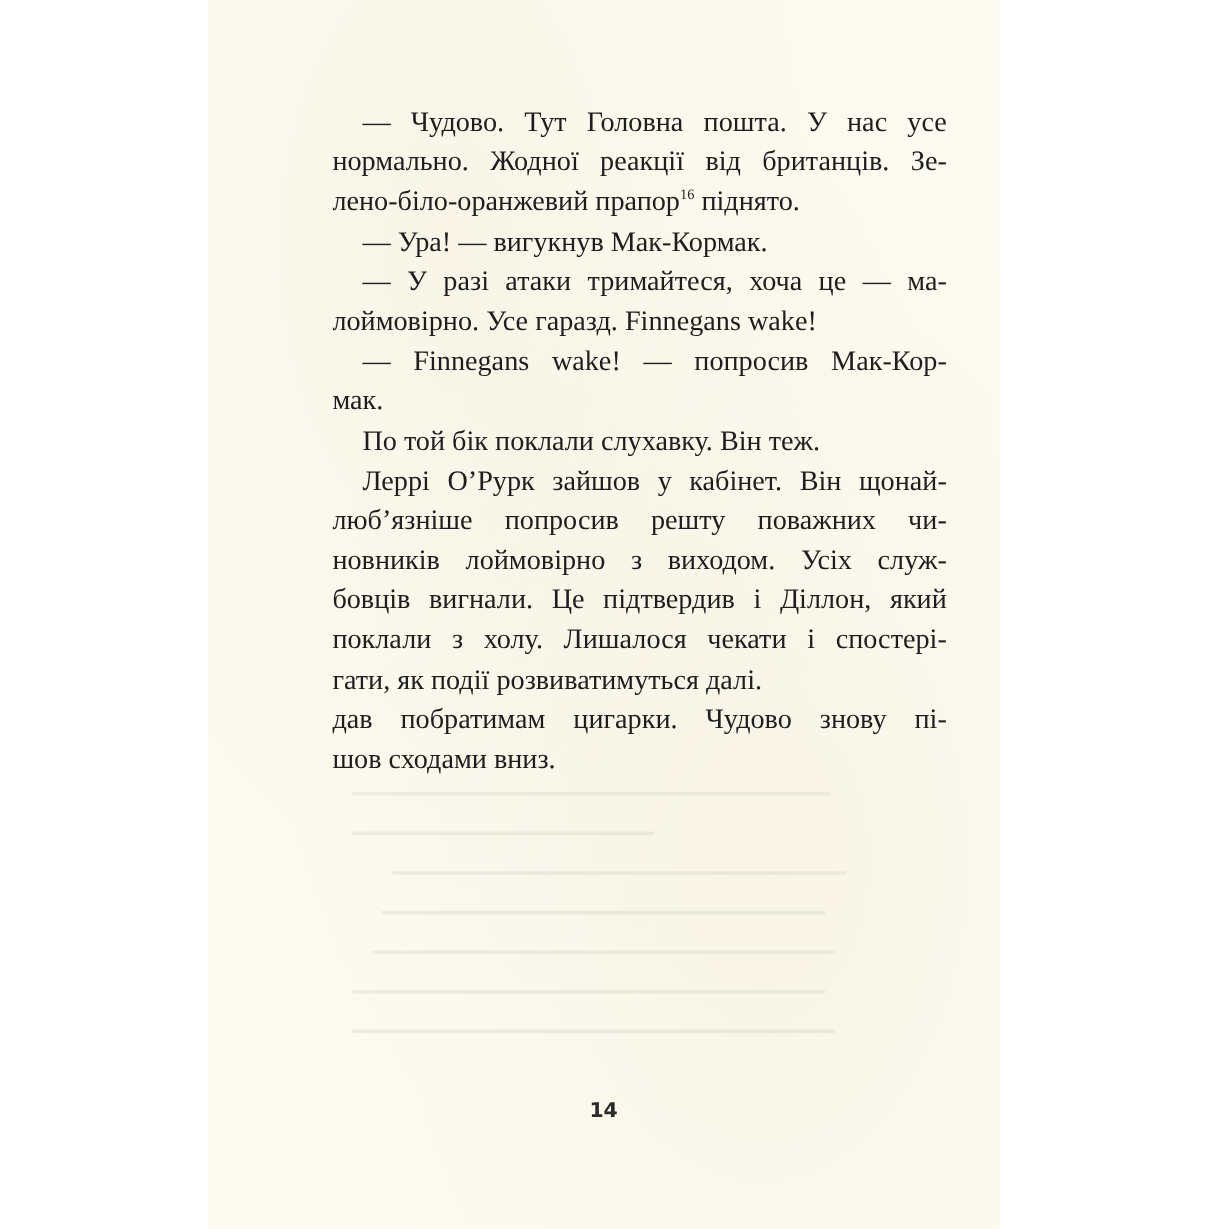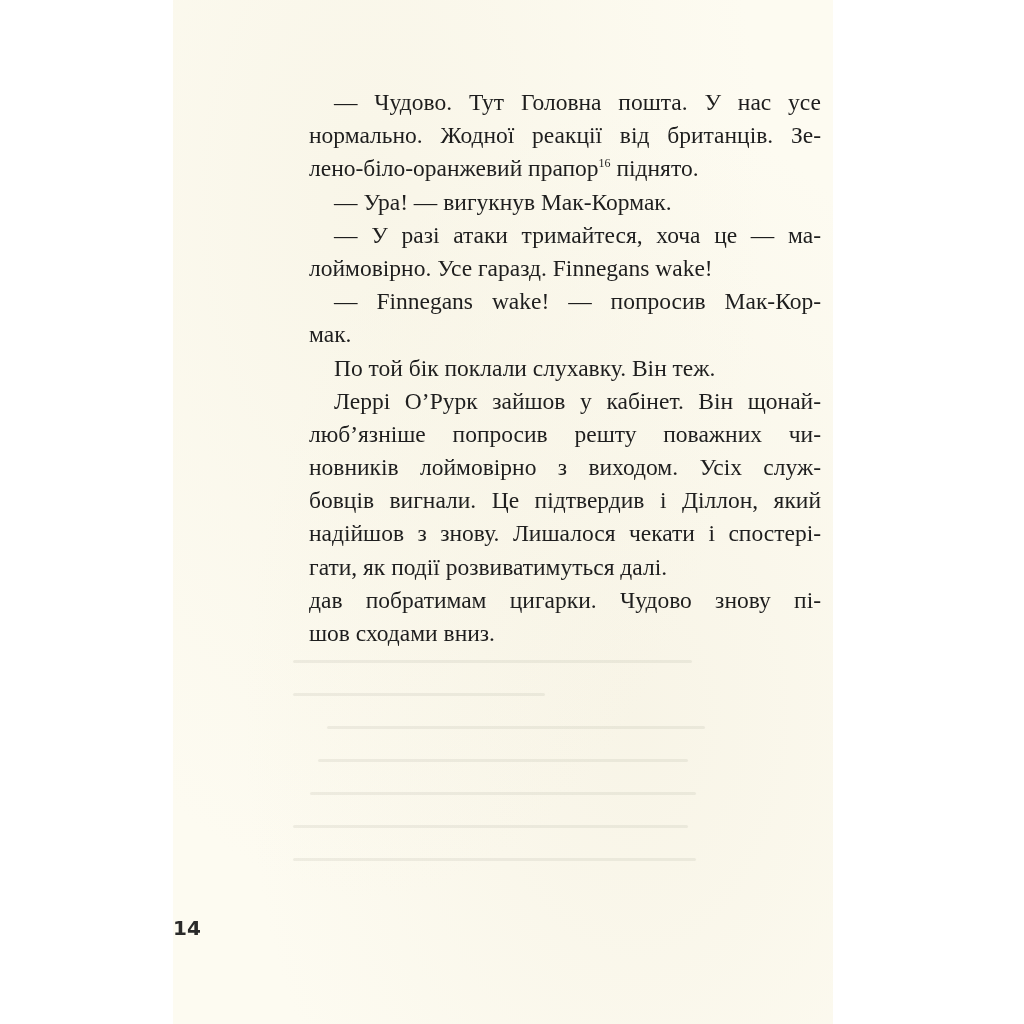--- a/index.html
+++ b/index.html
@@ -30,21 +30,21 @@
       pointer-events: none;
     }
     .bleed div {
       height: 3px;
       margin-bottom: 30px;
       background: rgba(120,115,100,0.10);
       border-radius: 2px;
     }
     .text-block {
       position: absolute;
-      left: 136px;
+      left: 104px;
       top: 86px;
       width: 512px;
       font-family: "Liberation Serif", "DejaVu Serif", serif;
       font-size: 23.5px;
       line-height: 33.2px;
       color: #1e1e1e;
       text-align: justify;
     }
     .line {
       display: block;
@@ -62,23 +62,24 @@
     sup {
       font-size: 12px;
       line-height: 0;
       vertical-align: 9px;
     }
     .page-number {
       position: absolute;
       left: 0;
       width: 660px;
       top: 916px;
+      text-align: center;
       font-family: "DejaVu Sans", "Liberation Sans", sans-serif;
       font-weight: bold;
-      font-size: 20px;
+      font-size: 17px;
       color: #2a2a2a;
     }
   </style>
 </head>
 <body>
 
 <div class="page">
   <div class="bleed">
     <div style="width:95%"></div>
     <div style="width:60%"></div>
@@ -102,21 +103,21 @@
 
     <span class="line indent">— Finnegans wake! — попросив Мак-Кор-</span>
     <span class="line last">мак.</span>
 
     <span class="line indent last">По той бік поклали слухавку. Він теж.</span>
 
     <span class="line indent">Леррі О’Рурк зайшов у кабінет. Він щонай-</span>
     <span class="line">люб’язніше попросив решту поважних чи-</span>
     <span class="line">новників лоймовірно з виходом. Усіх служ-</span>
     <span class="line">бовців вигнали. Це підтвердив і Діллон, який</span>
-    <span class="line">надійшов з знову. Лишалося чекати і спостері-</span>
+    <span class="line">поклали з холу. Лишалося чекати і спостері-</span>
     <span class="line last">гати, як події розвиватимуться далі.</span>
 
     <span class="line">дав побратимам цигарки. Чудово знову пі-</span>
     <span class="line last">шов сходами вниз.</span>
   </div>
 
   <div class="page-number">14</div>
 </div>
 
 </body></html>

